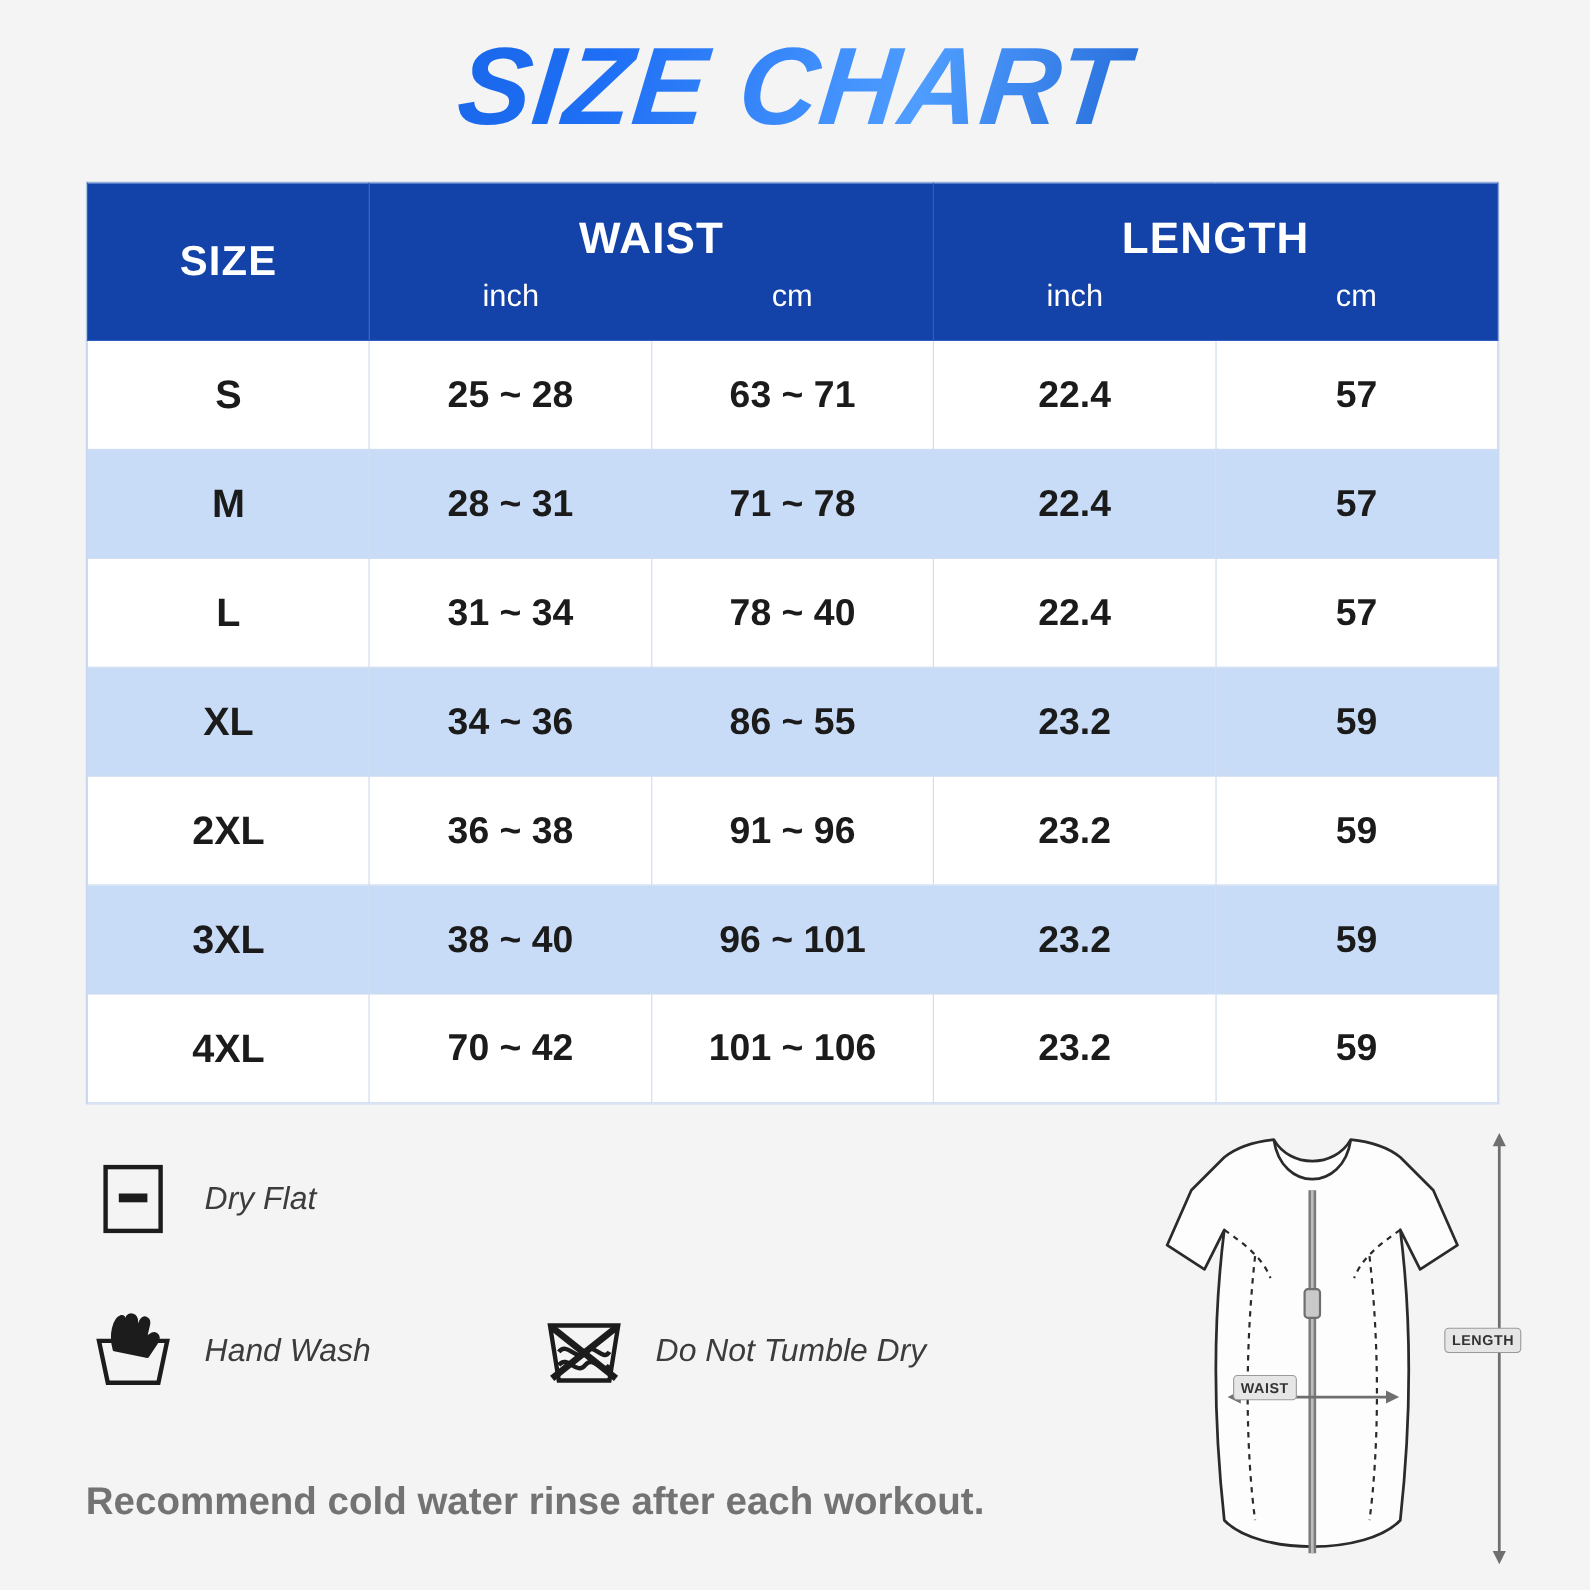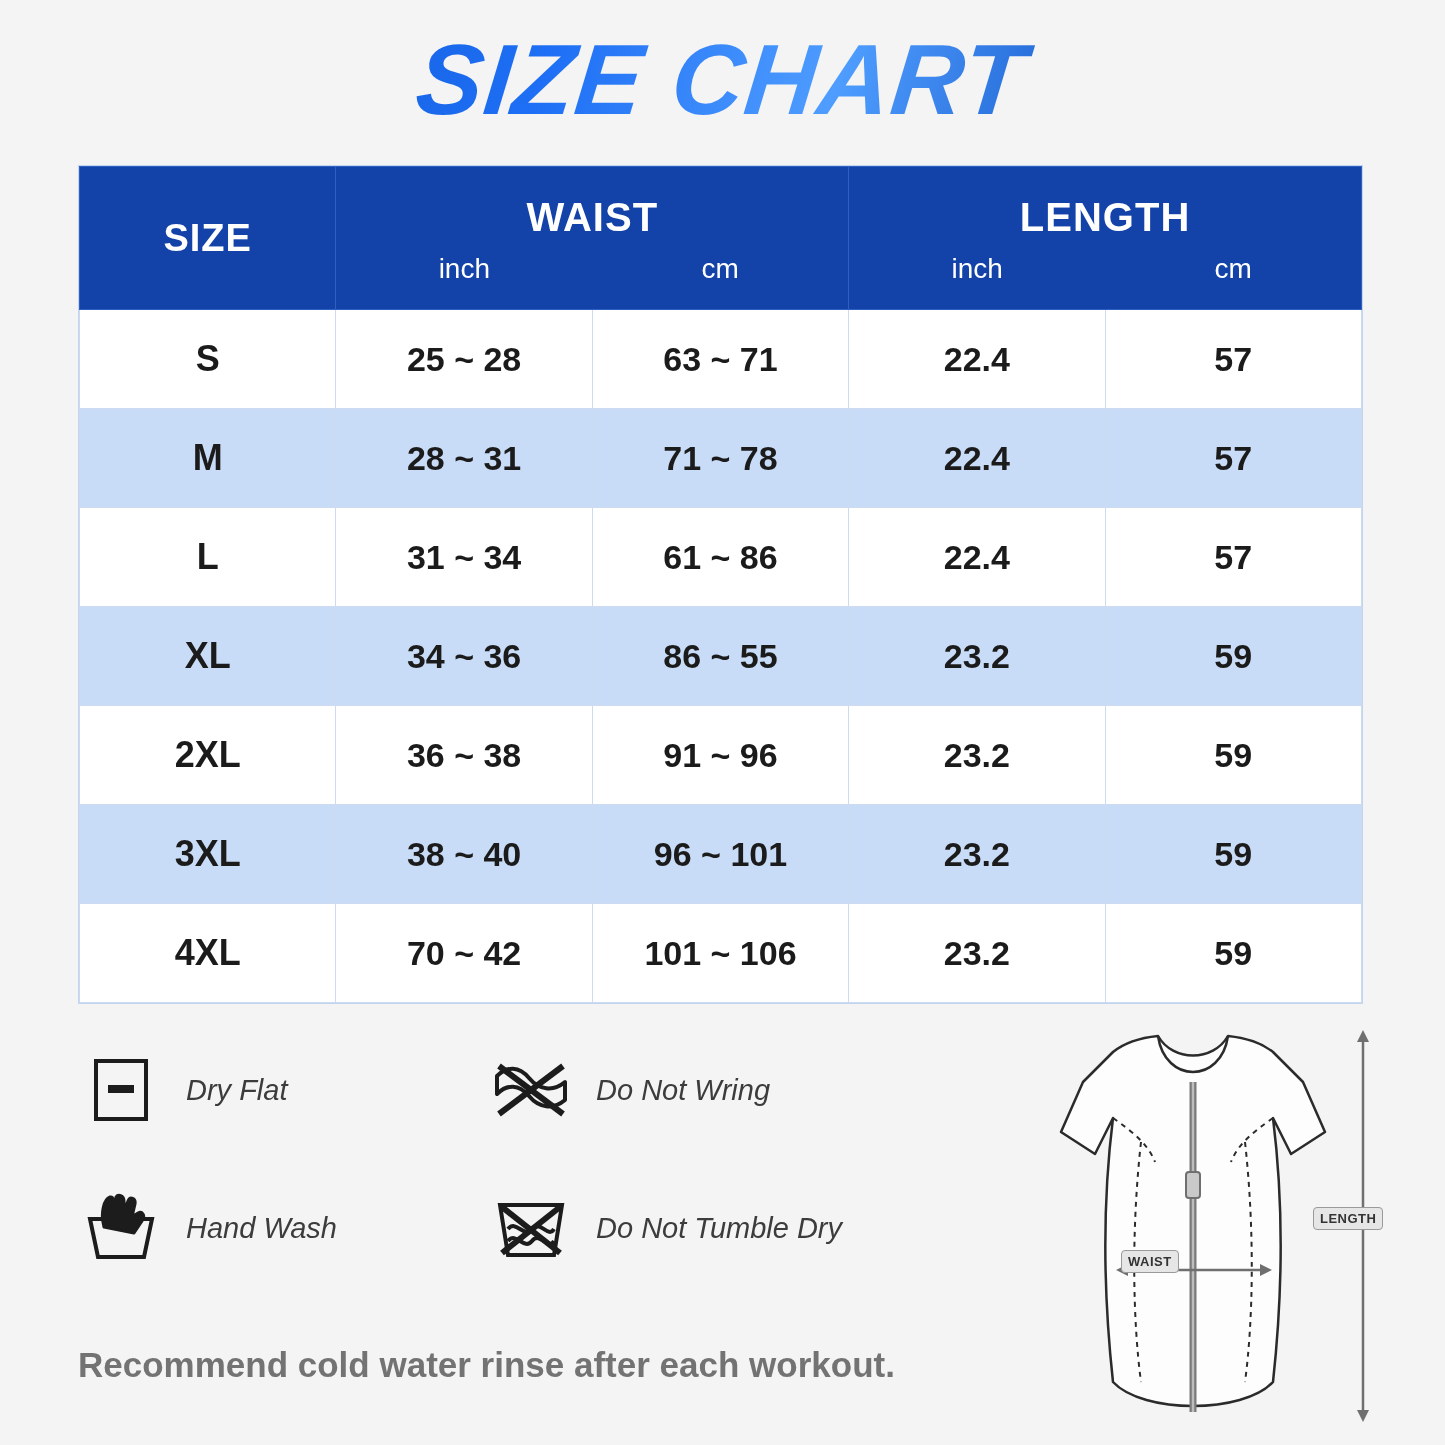--- a/index.html
+++ b/index.html
@@ -203,21 +203,21 @@
       <tr class="alt">
         <td class="size-cell">M</td>
         <td>28 ~ 31</td>
         <td>71 ~ 78</td>
         <td>22.4</td>
         <td>57</td>
       </tr>
       <tr>
         <td class="size-cell">L</td>
         <td>31 ~ 34</td>
-        <td>61 ~ 86</td>
+        <td>78 ~ 40</td>
         <td>22.4</td>
         <td>57</td>
       </tr>
       <tr class="alt">
         <td class="size-cell">XL</td>
         <td>34 ~ 36</td>
         <td>86 ~ 55</td>
         <td>23.2</td>
         <td>59</td>
       </tr>
@@ -249,30 +249,20 @@
 <div class="care">
   <div class="care-row">
     <div class="care-item">
       <div class="care-icon">
         <svg width="60" height="66" viewBox="0 0 60 66">
           <rect x="5" y="4" width="50" height="58" fill="none" stroke="#1c1c1c" stroke-width="4"></rect>
           <rect x="17" y="28" width="26" height="8" fill="#1c1c1c"></rect>
         </svg>
       </div>
       <div class="care-label">Dry Flat</div>
-    </div>
-    <div class="care-item">
-      <div class="care-icon">
-        <svg width="84" height="64" viewBox="0 0 84 64">
-          <path d="M8 18 C18 8, 30 8, 40 20 C50 32, 64 34, 76 24 L76 42 C64 52, 50 50, 40 38 C30 26, 18 26, 8 36 Z" fill="none" stroke="#1c1c1c" stroke-width="4" stroke-linejoin="round"></path>
-          <line x1="10" y1="8" x2="74" y2="56" stroke="#1c1c1c" stroke-width="6"></line>
-          <line x1="74" y1="8" x2="10" y2="56" stroke="#1c1c1c" stroke-width="6"></line>
-        </svg>
-      </div>
-      <div class="care-label">Do Not Wring</div>
     </div>
   </div>
   <div class="care-row">
     <div class="care-item">
       <div class="care-icon">
         <svg width="74" height="70" viewBox="0 0 74 70">
           <path d="M6 26 L68 26 L60 64 L14 64 Z" fill="none" stroke="#1c1c1c" stroke-width="4"></path>
           <path d="M20 34 C16 20, 20 6, 26 4 C30 3, 30 10, 30 16 L32 4 C34 1, 40 2, 40 8 L40 18 L44 8 C46 3, 52 5, 51 11 L48 24 L54 20 C58 18, 62 22, 58 28 L50 40 Z" fill="#1c1c1c" stroke="#1c1c1c" stroke-width="3" stroke-linejoin="round"></path>
         </svg>
       </div>

